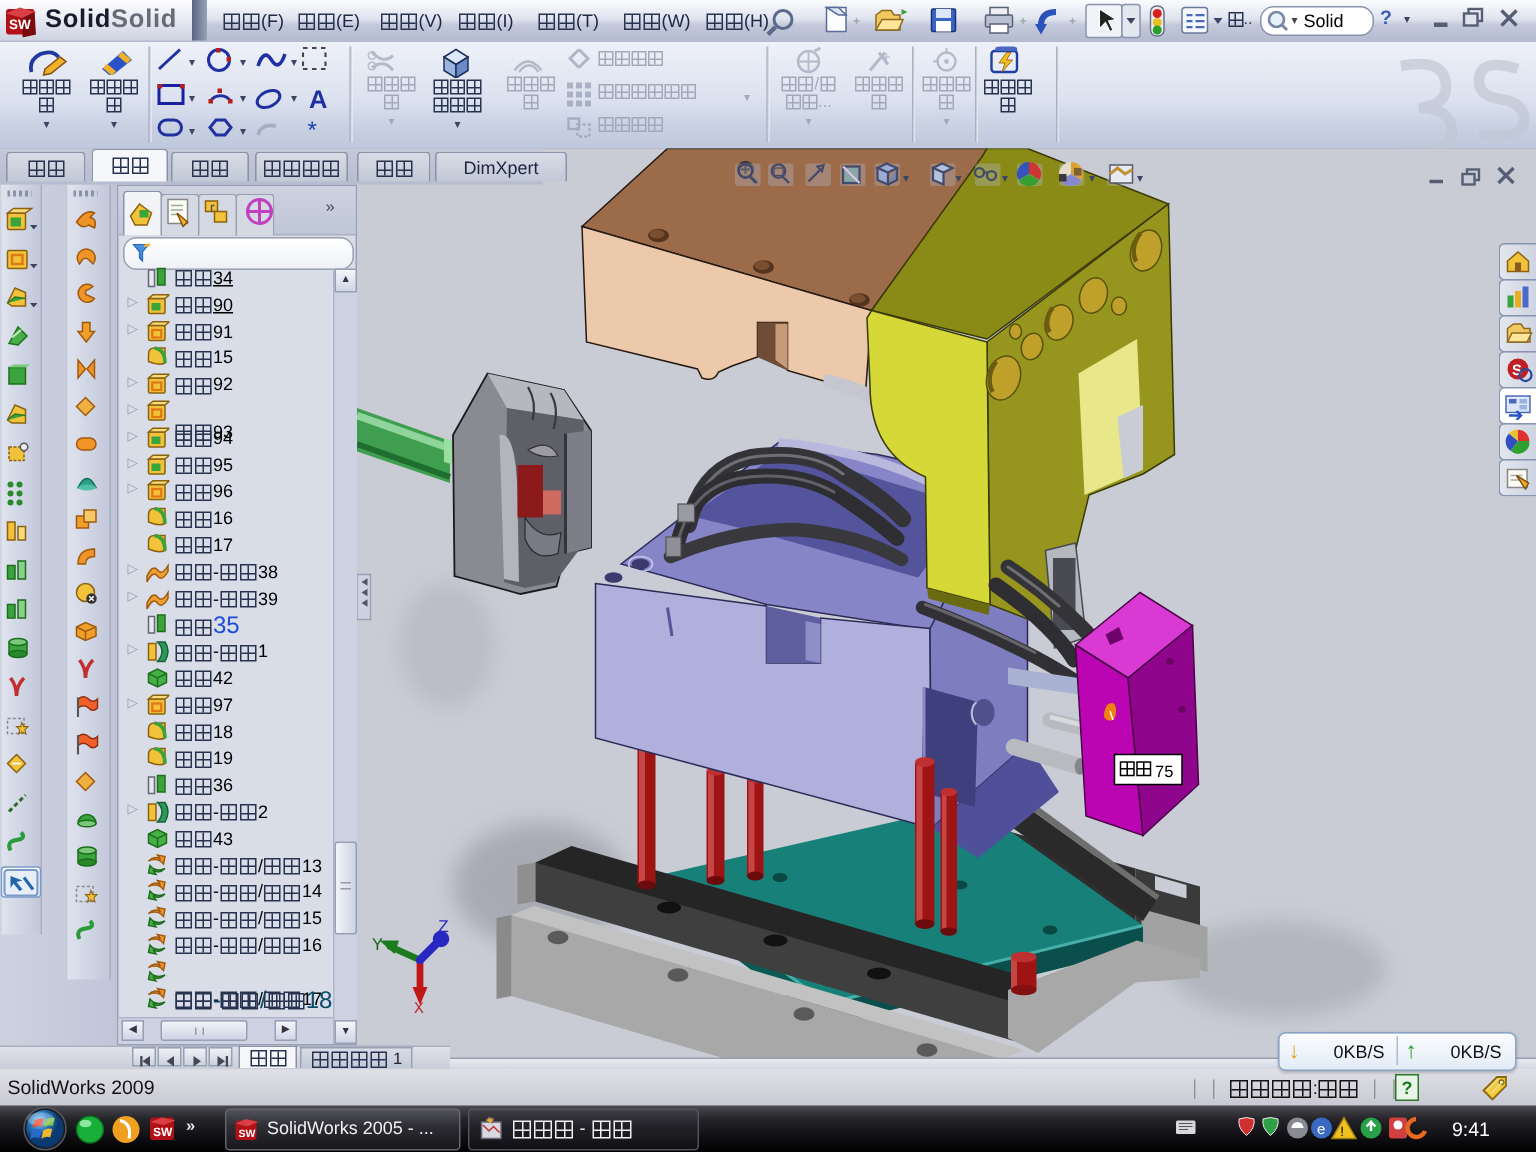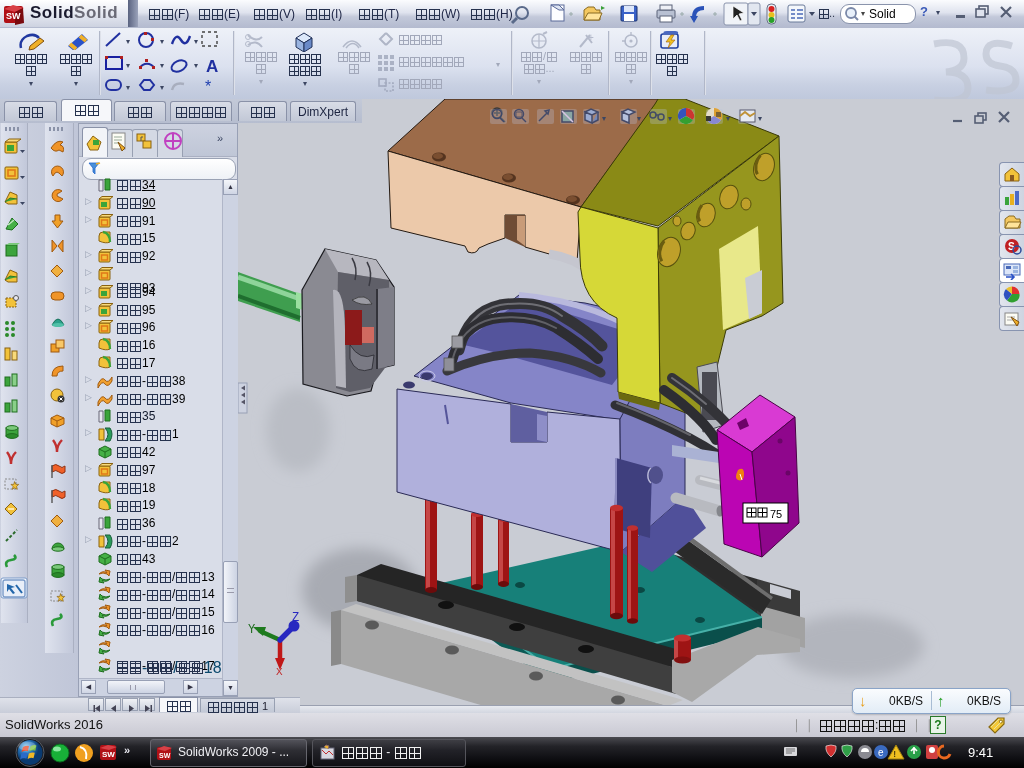--- a/index.html
+++ b/index.html
@@ -241,21 +241,21 @@
 <div class="cbtn" style="left:650px;top:52px;width:44px;"><i class="k2"></i><i class="k2"></i><i class="k2"></i><br><i class="k2"></i></div>
 
 <div class="ab" style="left:0;top:99px;width:362px;height:24px;background:linear-gradient(#c3c9d8,#b6bdcf);z-index:5;">
  <div class="ab" style="left:362px;top:0;width:0;"></div>
 </div>
 <div class="ab" style="z-index:6;left:4px;top:101px;width:53px;height:20px;background:linear-gradient(#d8dce6,#c2c8d6);border:1px solid #8a92a8;border-bottom:none;border-radius:3px 3px 0 0;text-align:center;padding-top:3px;box-sizing:border-box;font-size:12px;color:#1c2440;"><i class="k"></i><i class="k"></i></div>
 <div class="ab" style="z-index:6;left:61px;top:99px;width:51px;height:22px;background:#f6f7fa;border:1px solid #8a92a8;border-bottom:none;border-radius:3px 3px 0 0;text-align:center;padding-top:3px;box-sizing:border-box;font-size:12px;color:#1c2440;"><i class="k"></i><i class="k"></i></div>
 <div class="ab" style="z-index:6;left:114px;top:101px;width:52px;height:20px;background:linear-gradient(#d8dce6,#c2c8d6);border:1px solid #8a92a8;border-bottom:none;border-radius:3px 3px 0 0;text-align:center;padding-top:3px;box-sizing:border-box;font-size:12px;color:#1c2440;"><i class="k"></i><i class="k"></i></div>
 <div class="ab" style="z-index:6;left:170px;top:101px;width:62px;height:20px;background:linear-gradient(#d8dce6,#c2c8d6);border:1px solid #8a92a8;border-bottom:none;border-radius:3px 3px 0 0;text-align:center;padding-top:3px;box-sizing:border-box;font-size:12px;color:#1c2440;"><i class="k"></i><i class="k"></i><i class="k"></i><i class="k"></i></div>
 <div class="ab" style="z-index:6;left:238px;top:101px;width:49px;height:20px;background:linear-gradient(#d8dce6,#c2c8d6);border:1px solid #8a92a8;border-bottom:none;border-radius:3px 3px 0 0;text-align:center;padding-top:3px;box-sizing:border-box;font-size:12px;color:#1c2440;"><i class="k"></i><i class="k"></i></div>
-<div class="ab" style="z-index:6;left:290px;top:101px;width:66px;height:20px;background:linear-gradient(#d8dce6,#c2c8d6);border:1px solid #8a92a8;border-bottom:none;border-radius:3px 3px 0 0;text-align:center;padding-top:3px;box-sizing:border-box;font-size:12px;color:#1c2440;"><span style="font-size:12px;">DimXpert</span></div>
+<div class="ab" style="z-index:6;left:290px;top:101px;width:88px;height:20px;background:linear-gradient(#d8dce6,#c2c8d6);border:1px solid #8a92a8;border-bottom:none;border-radius:3px 3px 0 0;text-align:center;padding-top:3px;box-sizing:border-box;font-size:12px;color:#1c2440;"><span style="font-size:12px;">DimXpert</span></div>
 
 <div class="ab" style="left:0;top:123px;width:78px;height:574px;background:linear-gradient(90deg,#cdd2e0,#c0c6d8);"></div>
 <div class="ab" style="left:1px;top:123px;width:26px;height:500px;background:linear-gradient(90deg,#dfe3ee,#c2c8da);border-right:1px solid #aab0c2;"></div>
 <div class="ab" style="left:45px;top:123px;width:28px;height:530px;background:linear-gradient(90deg,#dfe3ee,#c2c8da);border-right:1px solid #aab0c2;"></div>
 <div class="ab" style="left:5px;top:127px;width:16px;height:4px;background:repeating-linear-gradient(90deg,#8a92a8 0 2px,transparent 2px 4px);"></div>
 <div class="ab" style="left:49px;top:127px;width:16px;height:4px;background:repeating-linear-gradient(90deg,#8a92a8 0 2px,transparent 2px 4px);"></div>
 <svg class="ab" style="left:0;top:134px;" width="78" height="520">
     <g transform="translate(4,4)">
       <rect x="1" y="4" width="12" height="11" rx="1" fill="#f2c23a" stroke="#8a6210"></rect>
       <path d="M1,4 l4,-3 12,0 -4,3 z" fill="#f8da7a" stroke="#8a6210"></path>
@@ -534,21 +534,21 @@
     </svg>
     <span style="position:absolute;left:38px;top:2px;white-space:nowrap;"><i class="k"></i><i class="k"></i>-<i class="k"></i><i class="k"></i>38</span>
   </div>
 <div class="ab" style="left:78px;top:389.60000000000014px;width:146px;height:18px;font-size:12px;color:#000;">
     <span style="position:absolute;left:7px;top:2px;color:#98a0b2;font-size:9px;">▷</span>
     <svg width="16" height="16" style="position:absolute;left:19px;top:1px">
       <path d="M1,11 q4,-8 7,-4 q3,4 7,-3 l0,4 q-4,7 -7,3 q-3,-4 -7,4z" fill="#f0a030" stroke="#a05a10"></path>
     </svg>
     <span style="position:absolute;left:38px;top:2px;white-space:nowrap;"><i class="k"></i><i class="k"></i>-<i class="k"></i><i class="k"></i>39</span>
   </div>
-<div class="ab" style="left:78px;top:407.40000000000015px;width:146px;height:18px;font-size:12px;color:#0f172a;text-decoration:underline;">
+<div class="ab" style="left:78px;top:407.40000000000015px;width:146px;height:18px;font-size:16px;color:#1d4ed8;text-decoration:underline;">
     <svg width="16" height="16" style="position:absolute;left:19px;top:1px">
       <path d="M2,3 h4 v11 h-4z" fill="#e8e8f0" stroke="#667"></path>
       <path d="M8,2 h5 v11 h-5z" fill="#3aa43a" stroke="#1e6e1e"></path>
     </svg>
     <span style="position:absolute;left:38px;top:2px;white-space:nowrap;"><i class="k"></i><i class="k"></i>35</span>
   </div>
 <div class="ab" style="left:78px;top:425.20000000000016px;width:146px;height:18px;font-size:12px;color:#000;">
     <span style="position:absolute;left:7px;top:2px;color:#98a0b2;font-size:9px;">▷</span>
     <svg width="16" height="16" style="position:absolute;left:19px;top:1px">
       <path d="M2,3 h5 v11 h-5z" fill="#f2c23a" stroke="#8a6210"></path>
@@ -1018,21 +1018,21 @@
 
 <div class="ab" style="z-index:4;left:852px;top:688px;width:157px;height:24px;background:linear-gradient(#fafcfe,#e2ecf6);border:1px solid #8aa4c8;border-radius:5px;box-shadow:0 1px 2px rgba(0,0,0,0.2);">
  <div class="ab" style="left:78px;top:2px;width:1px;height:19px;background:#a8bcd4;"></div>
  <div class="ab" style="left:6px;top:3px;font-size:15px;color:#e8a020;font-weight:bold;">↓</div>
  <div class="ab" style="left:36px;top:5px;font-size:12px;color:#111;">0KB/S</div>
  <div class="ab" style="left:84px;top:3px;font-size:15px;color:#28a028;font-weight:bold;">↑</div>
  <div class="ab" style="left:114px;top:5px;font-size:12px;color:#111;">0KB/S</div>
 </div>
 
 <div class="ab" style="left:0;top:712px;width:1024px;height:25px;background:linear-gradient(#dfdfe6,#c8c8d2);border-top:1px solid #fff;">
- <div class="ab" style="left:5px;top:4px;font-size:13px;color:#111;">SolidWorks 2016</div>
+ <div class="ab" style="left:5px;top:4px;font-size:13px;color:#111;">SolidWorks 2009</div>
  <div class="ab" style="left:790px;top:3px;width:230px;height:19px;font-size:13px;color:#111;">
   <span style="color:#888;">｜</span><span style="color:#888;">｜</span>
   <i class="k3"></i><i class="k3"></i><i class="k3"></i><i class="k3"></i><span style="font-size:12px">:</span><i class="k3"></i><i class="k3"></i>
   <span style="color:#888;">｜｜｜</span>
  </div>
  <div class="ab" style="left:930px;top:3px;width:14px;height:16px;background:#e8f4e8;border:1px solid #2a7a2a;text-align:center;font-size:12px;font-weight:bold;color:#1a7a1a;line-height:16px;">?</div>
  <svg class="ab" style="left:985px;top:2px" width="24" height="19">
   <path d="M4,12 L13,3 h6 v6 L10,18z" fill="#f4c838" stroke="#8a6a10" stroke-width="1.2"></path>
   <circle cx="16" cy="6.5" r="1.5" fill="#fff" stroke="#8a6a10"></circle>
   <path d="M6,12 l8,-8 M9,14 l8,-8" stroke="#e8e09a" stroke-width="1"></path>
@@ -1072,21 +1072,21 @@
     <text x="52" y="15" font-size="8" font-weight="bold" fill="#fff">SW</text>
  <text x="74" y="12" font-size="11" fill="#e8e8f0" font-weight="bold">»</text>
 </svg>
 
 <div class="ab" style="left:150px;top:739px;width:155px;height:26px;background:linear-gradient(#52525a,#2e2e34 40%,#17171c);border:1px solid #66666e;border-radius:3px;">
  <svg class="ab" style="left:5px;top:4px" width="18" height="17">
       <rect x="1" y="3" width="14" height="13" rx="2" fill="#b01016"></rect>
       <path d="M1,5 l7,-3 8,2 -7,3z" fill="#d84046"></path>
       <text x="3" y="14" font-size="7" font-weight="bold" fill="#fff">SW</text>
     </svg>
- <div class="ab" style="left:27px;top:5px;font-size:12px;color:#f0f0f4;white-space:nowrap;">SolidWorks 2009 - ...</div>
+ <div class="ab" style="left:27px;top:5px;font-size:12px;color:#f0f0f4;white-space:nowrap;">SolidWorks 2005 - ...</div>
 </div>
 <div class="ab" style="left:312px;top:739px;width:152px;height:26px;background:linear-gradient(#3e3e44,#222228 40%,#101014);border:1px solid #55555c;border-radius:3px;">
  <svg class="ab" style="left:6px;top:4px" width="18" height="17">
   <rect x="2" y="4" width="13" height="11" fill="#d8d8e0" stroke="#667"></rect>
   <path d="M3,6 l4,4 3,-3 4,4" stroke="#c03030" fill="none"></path>
   <path d="M5,3 l2,-2 3,1 -1,3" fill="#e8b030" stroke="#866"></path>
  </svg>
  <div class="ab" style="left:28px;top:5px;font-size:12px;color:#f0f0f4;"><i class="kw"></i><i class="kw"></i><i class="kw"></i> - <i class="kw"></i><i class="kw"></i></div>
 </div>
 

